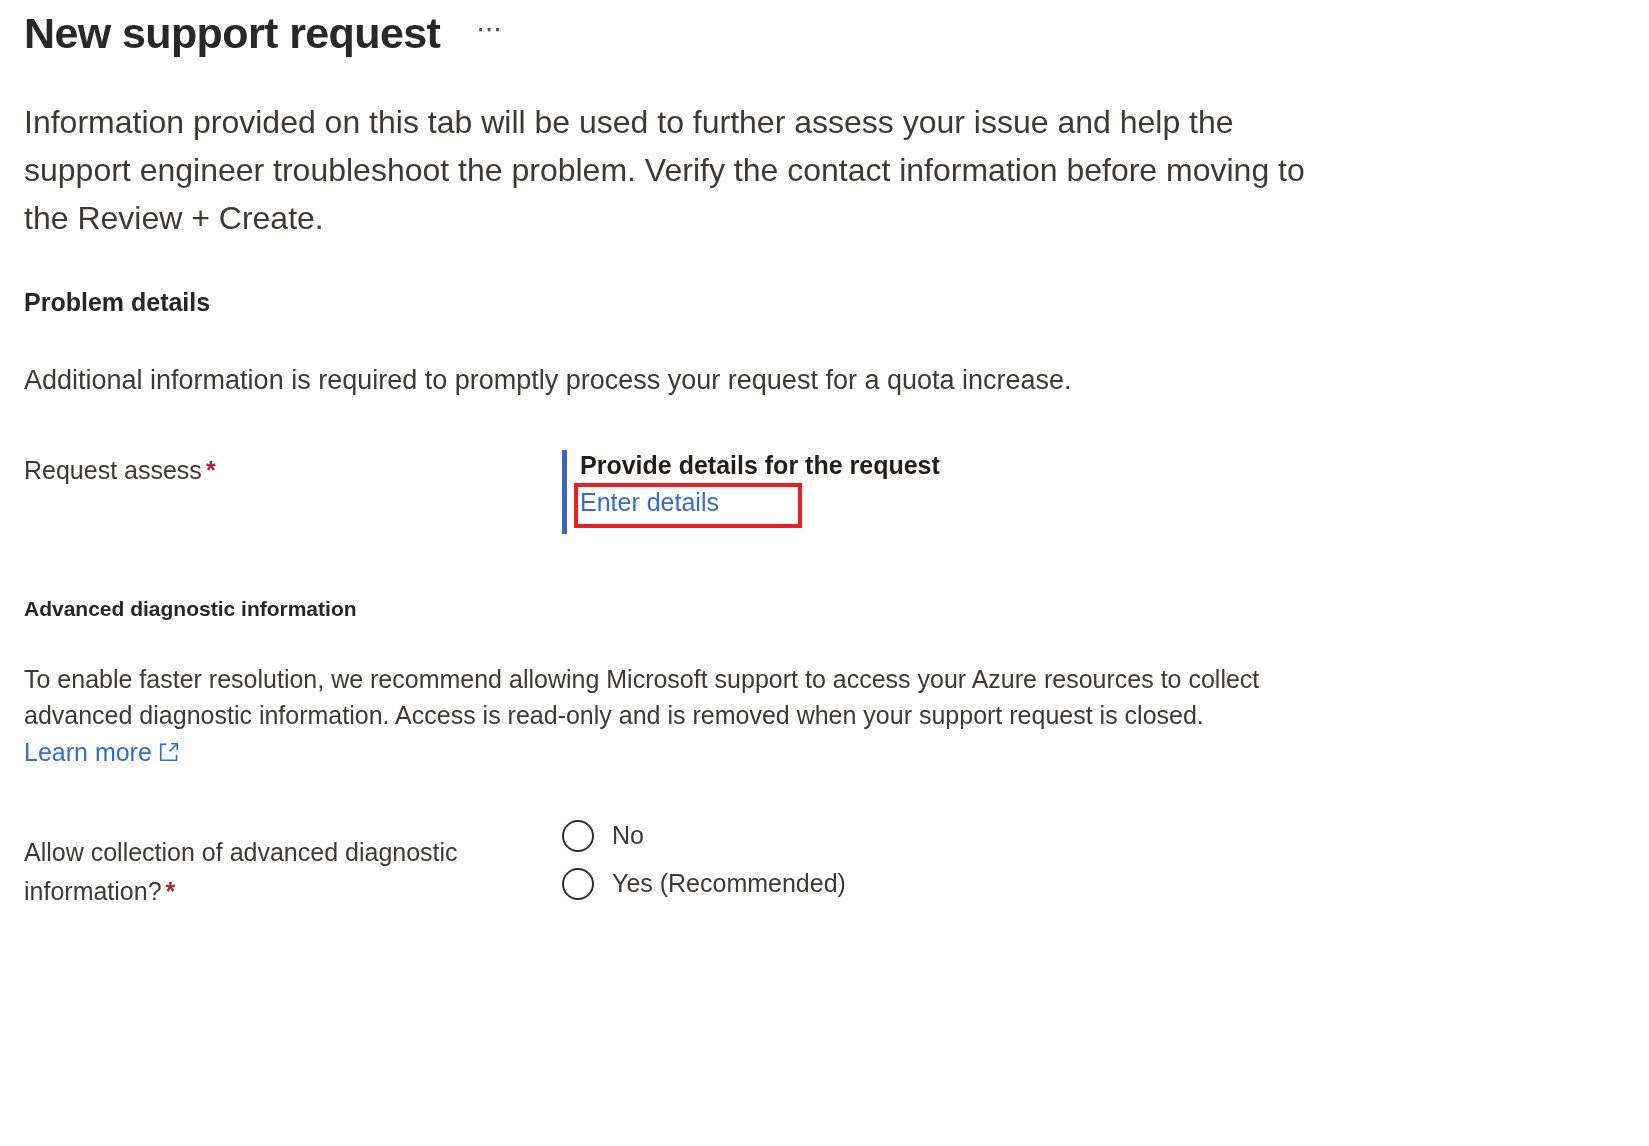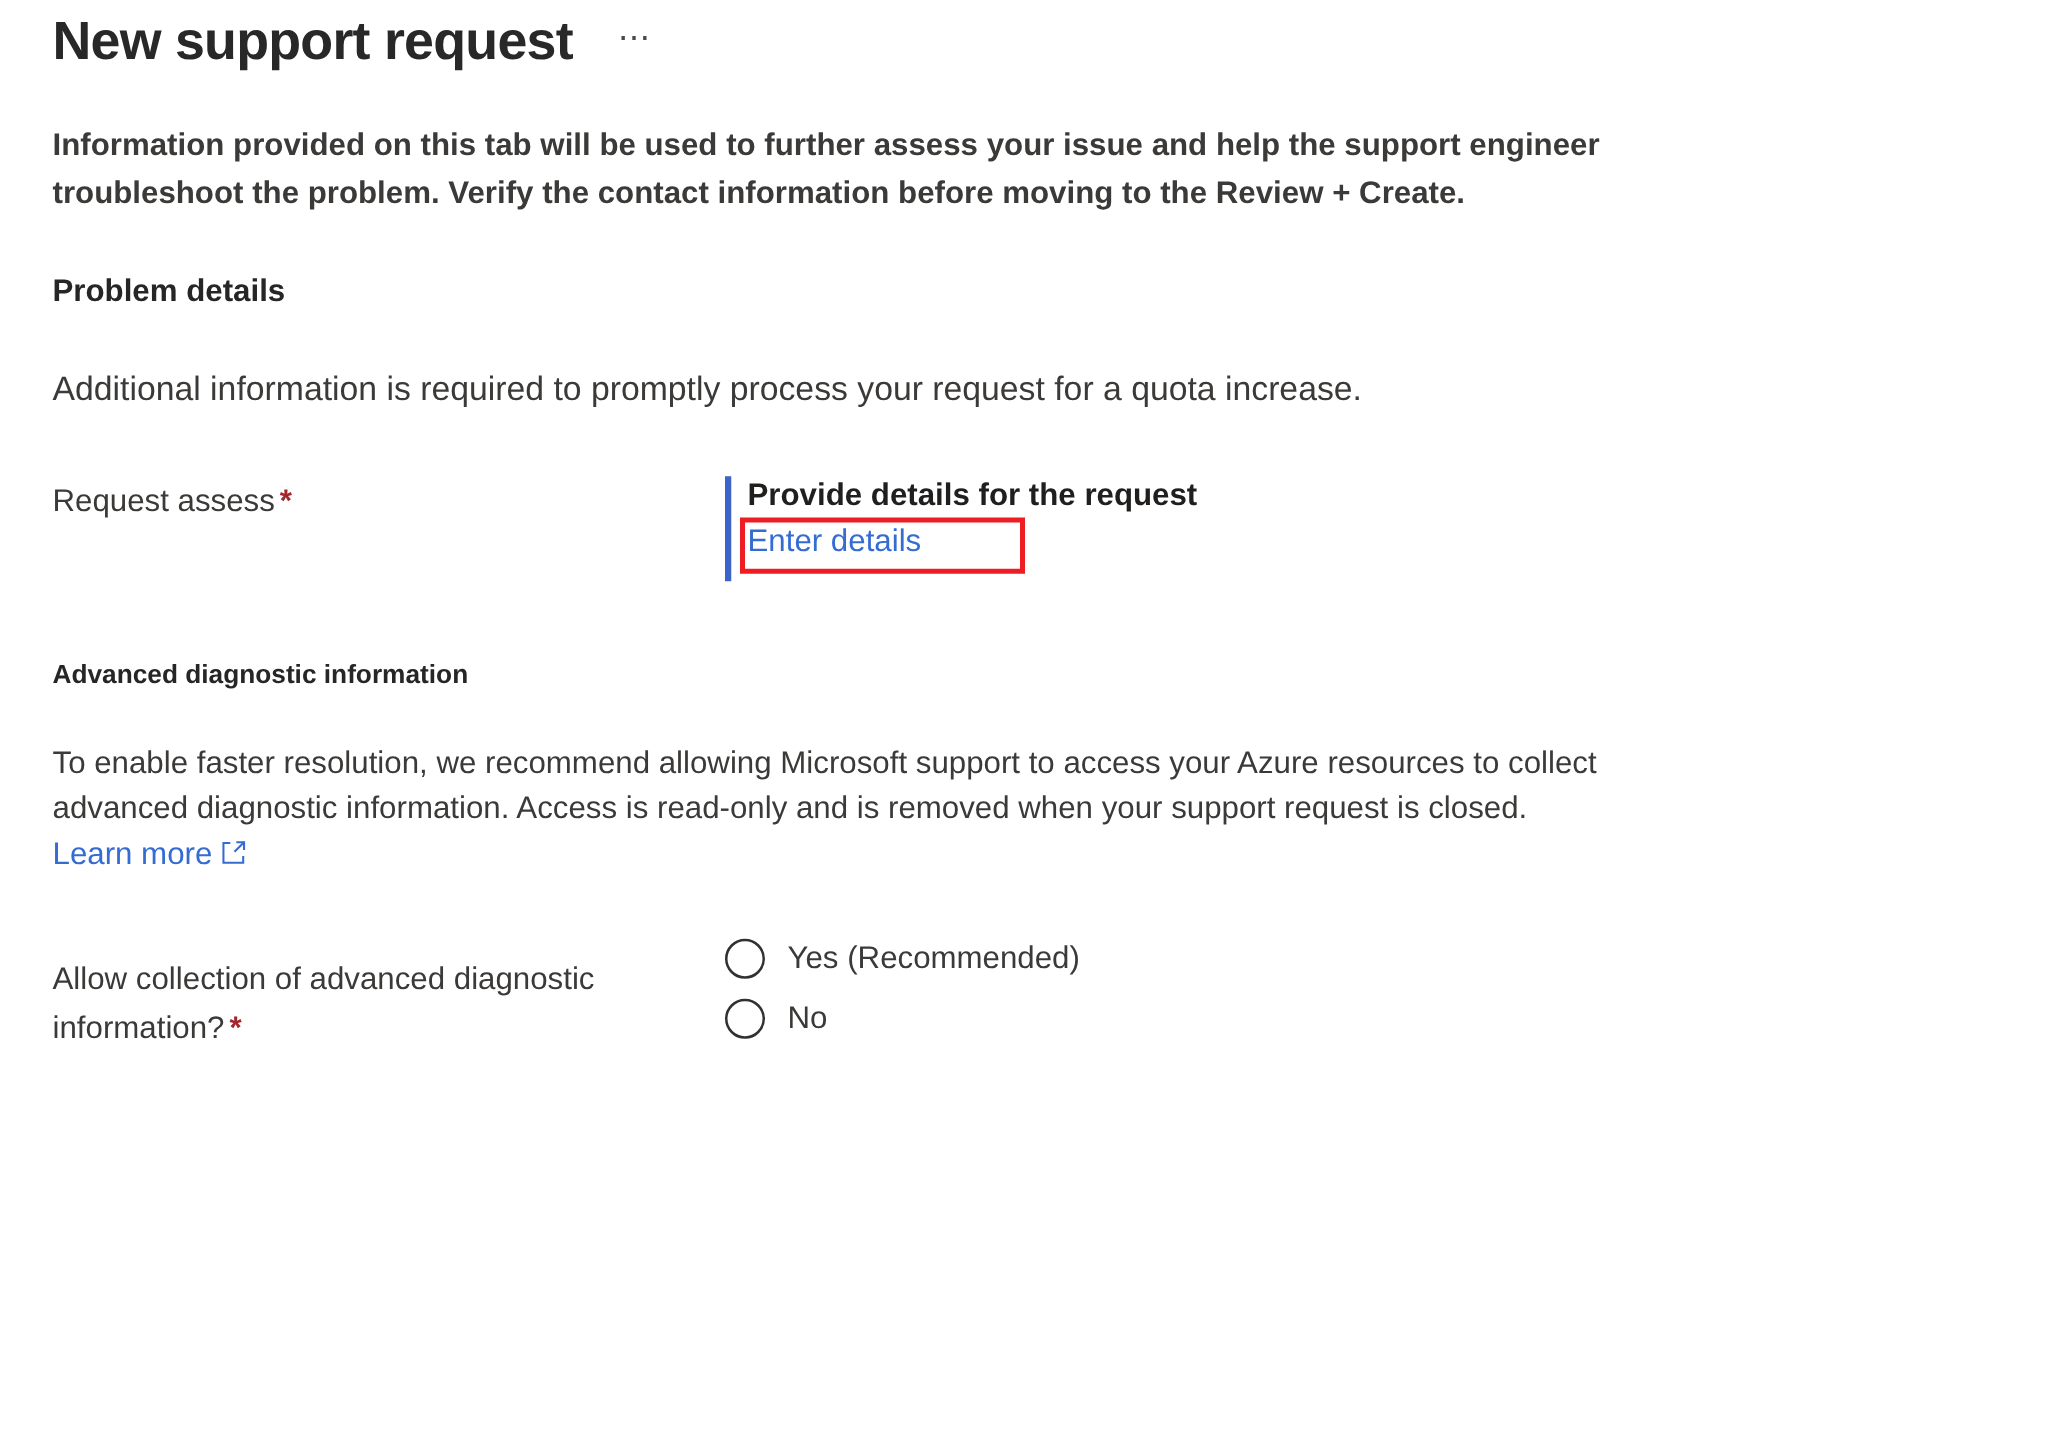--- a/index.html
+++ b/index.html
@@ -15,21 +15,21 @@
     overflow: hidden;
     position: relative;
   }
 
   .page {
     position: absolute;
     left: 0; top: 0;
     width: 1351px;
     height: 1146px;
     box-sizing: border-box;
-    padding: 0 42px;
+    padding: 0 24px;
   }
 
   
   .title-row {
     display: flex;
     align-items: center;
     height: 62px;
     padding-top: 2px;
   }
   .page-title {
@@ -84,25 +84,25 @@
     left: 0;
     right: 0;
     bottom: 0;
     height: 4px;
     background: #4f7fe0;
   }
 
   
   .intro {
     margin-top: 34px;
-    font-size: 25px;
+    font-size: 32px;
     line-height: 1.5;
     color: #3b3a39;
     max-width: 1500px;
-    font-weight: 700;
+    font-weight: 400;
   }
 
   .section-heading {
     font-size: 25px;
     font-weight: 700;
     color: #262626;
     margin-top: 46px;
   }
 
   .section-para {
@@ -274,22 +274,22 @@
         </svg></span>
   </div>
 
   <div class="radio-row">
     <div class="radio-label">
       <span>Allow collection of advanced diagnostic information?</span><span class="req-star">*</span>
     </div>
     <div class="radio-group">
       <div class="radio-item">
         <span class="radio-circle"></span>
-        <span class="radio-text">Yes (Recommended)</span>
+        <span class="radio-text">No</span>
       </div>
       <div class="radio-item">
         <span class="radio-circle"></span>
-        <span class="radio-text">No</span>
+        <span class="radio-text">Yes (Recommended)</span>
       </div>
     </div>
   </div>
 
 </div>
 
 </body></html>

